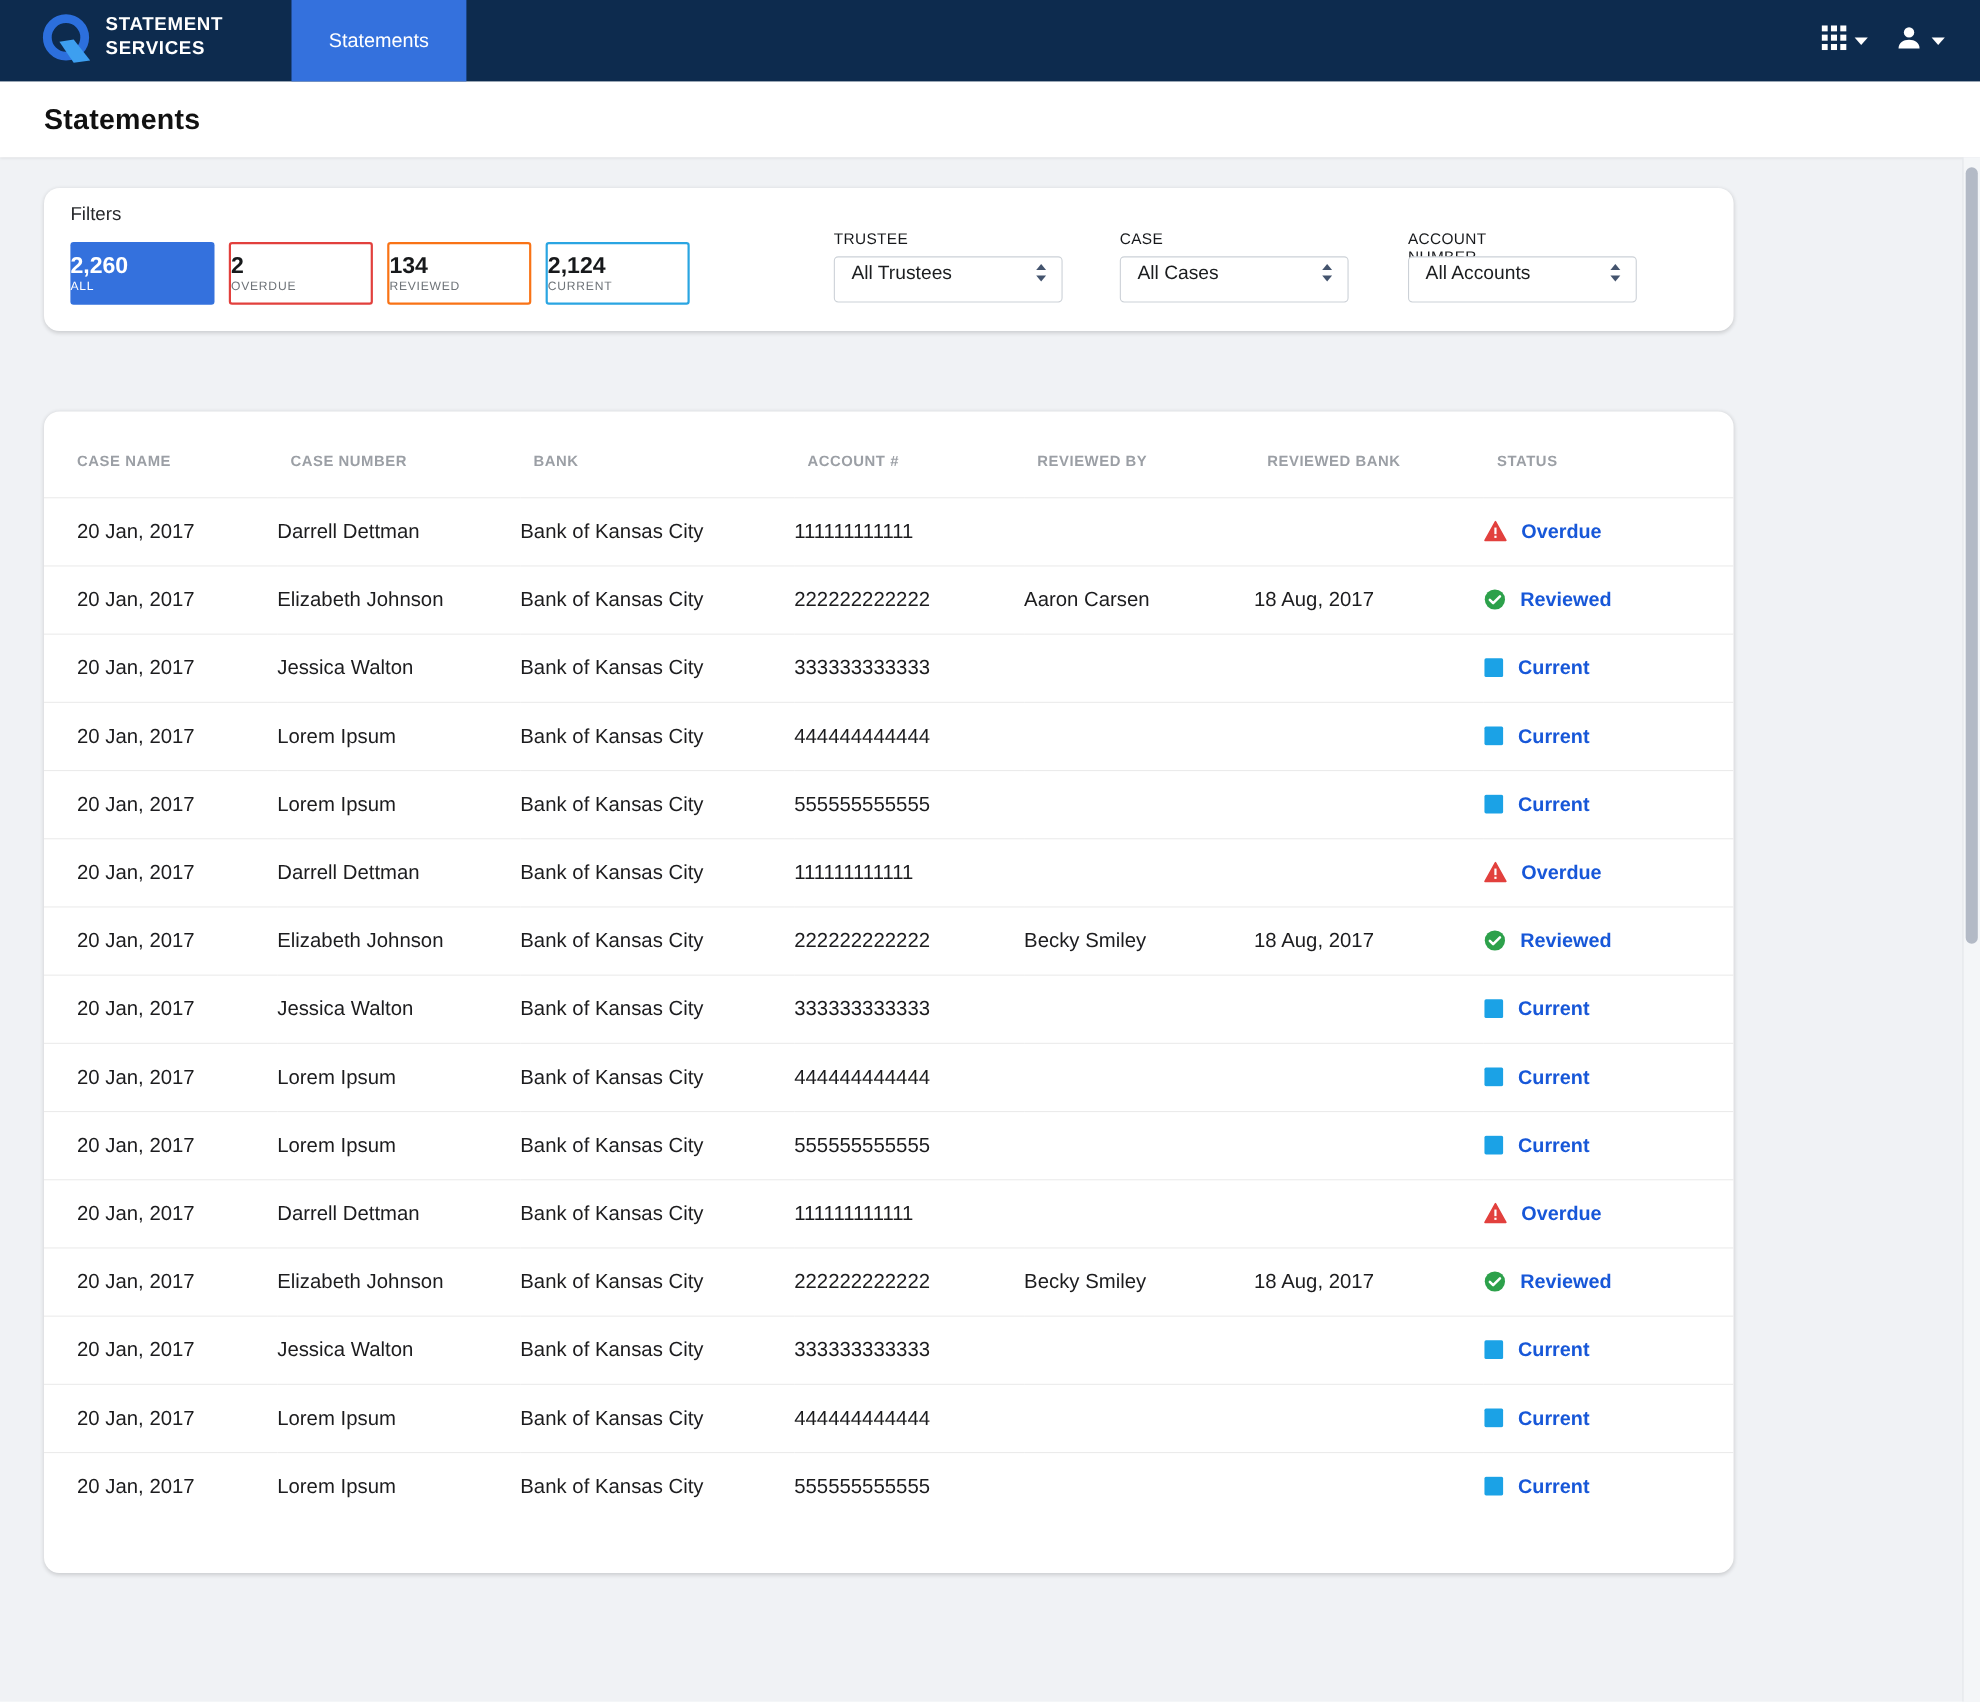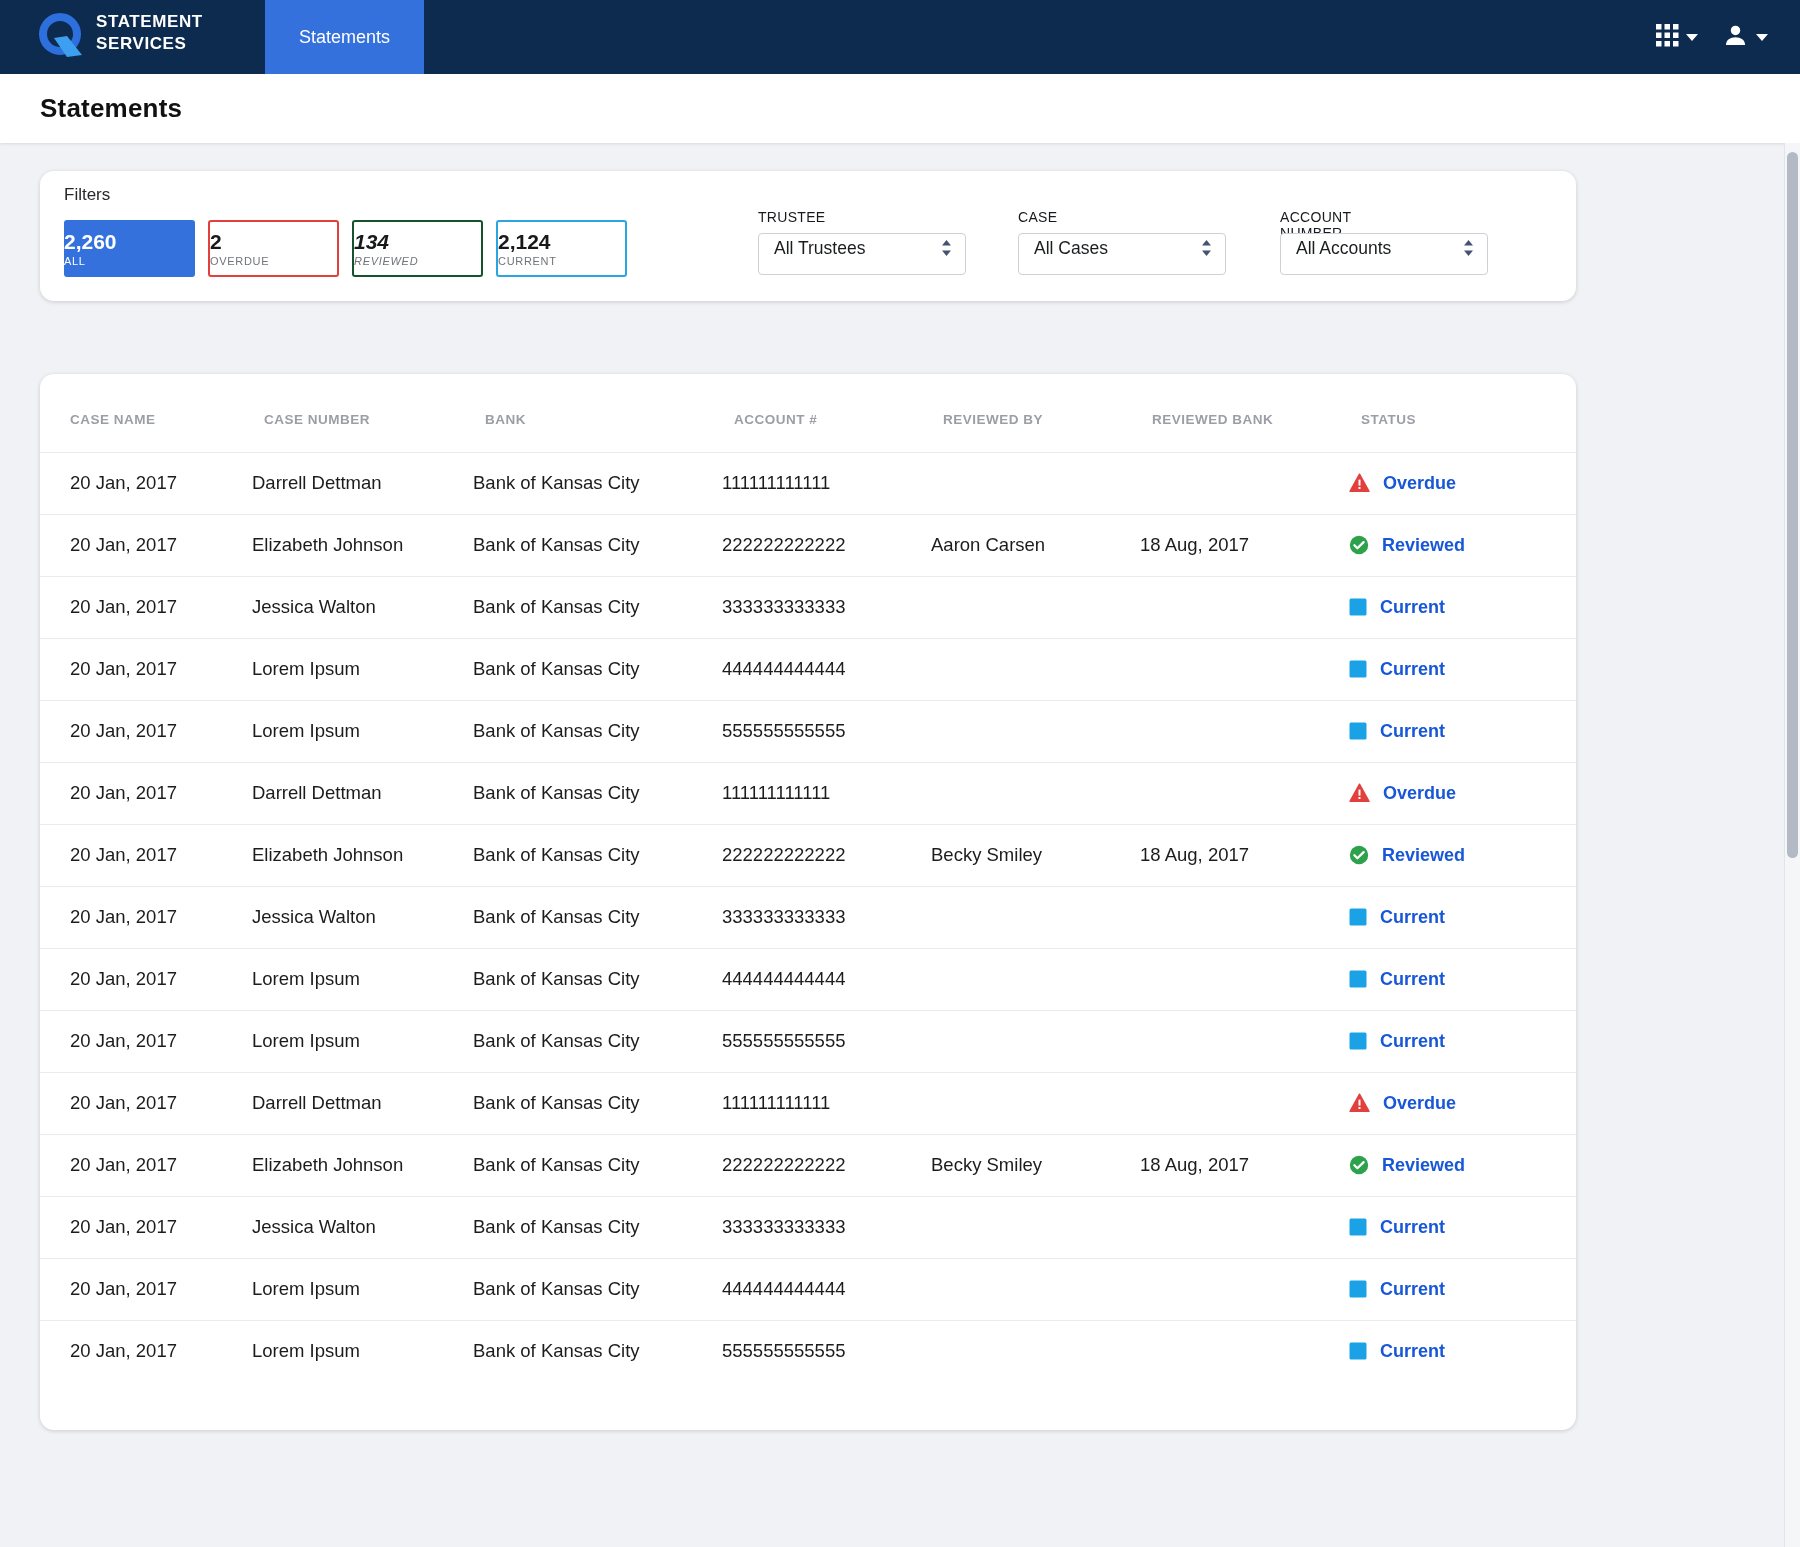--- a/index.html
+++ b/index.html
@@ -51,21 +51,21 @@
   .stat-box {
     width:131px; height:57px; border-radius:3px; cursor:pointer;
     display:flex; flex-direction:column; align-items:flex-start; justify-content:center;
     background:#fff;
   }
   .stat-value { font-size:21px; font-weight:bold; color:#17191b; line-height:1.15; }
   .stat-label { font-size:11px; letter-spacing:.7px; color:#6f7479; margin-top:1px; }
   .stat-all { background:#3471dd; }
   .stat-all .stat-value, .stat-all .stat-label { color:#fff; }
   .stat-overdue  { border:2px solid #e2403d; }
-  .stat-reviewed { border:2px solid #14532d;font-style:italic; }
+  .stat-reviewed { border:2px solid #f97316; }
   .stat-current  { border:2px solid #2aa5e2; }
   .dd-group { position:absolute; top:0; height:130px; }
   .dd-label { position:absolute; top:38px; font-size:14px; color:#17191c; letter-spacing:.3px; font-weight:500; }
   .dd-select {
     position:absolute; top:62px; width:208px; height:42px;
     border:1px solid #ccd1d7; border-radius:4px; background:#fff;
     display:flex; align-items:center; justify-content:space-between;
     padding:0 12px 12px 15px; font-size:17.5px; color:#1b1d1f; cursor:pointer;
   }
   

